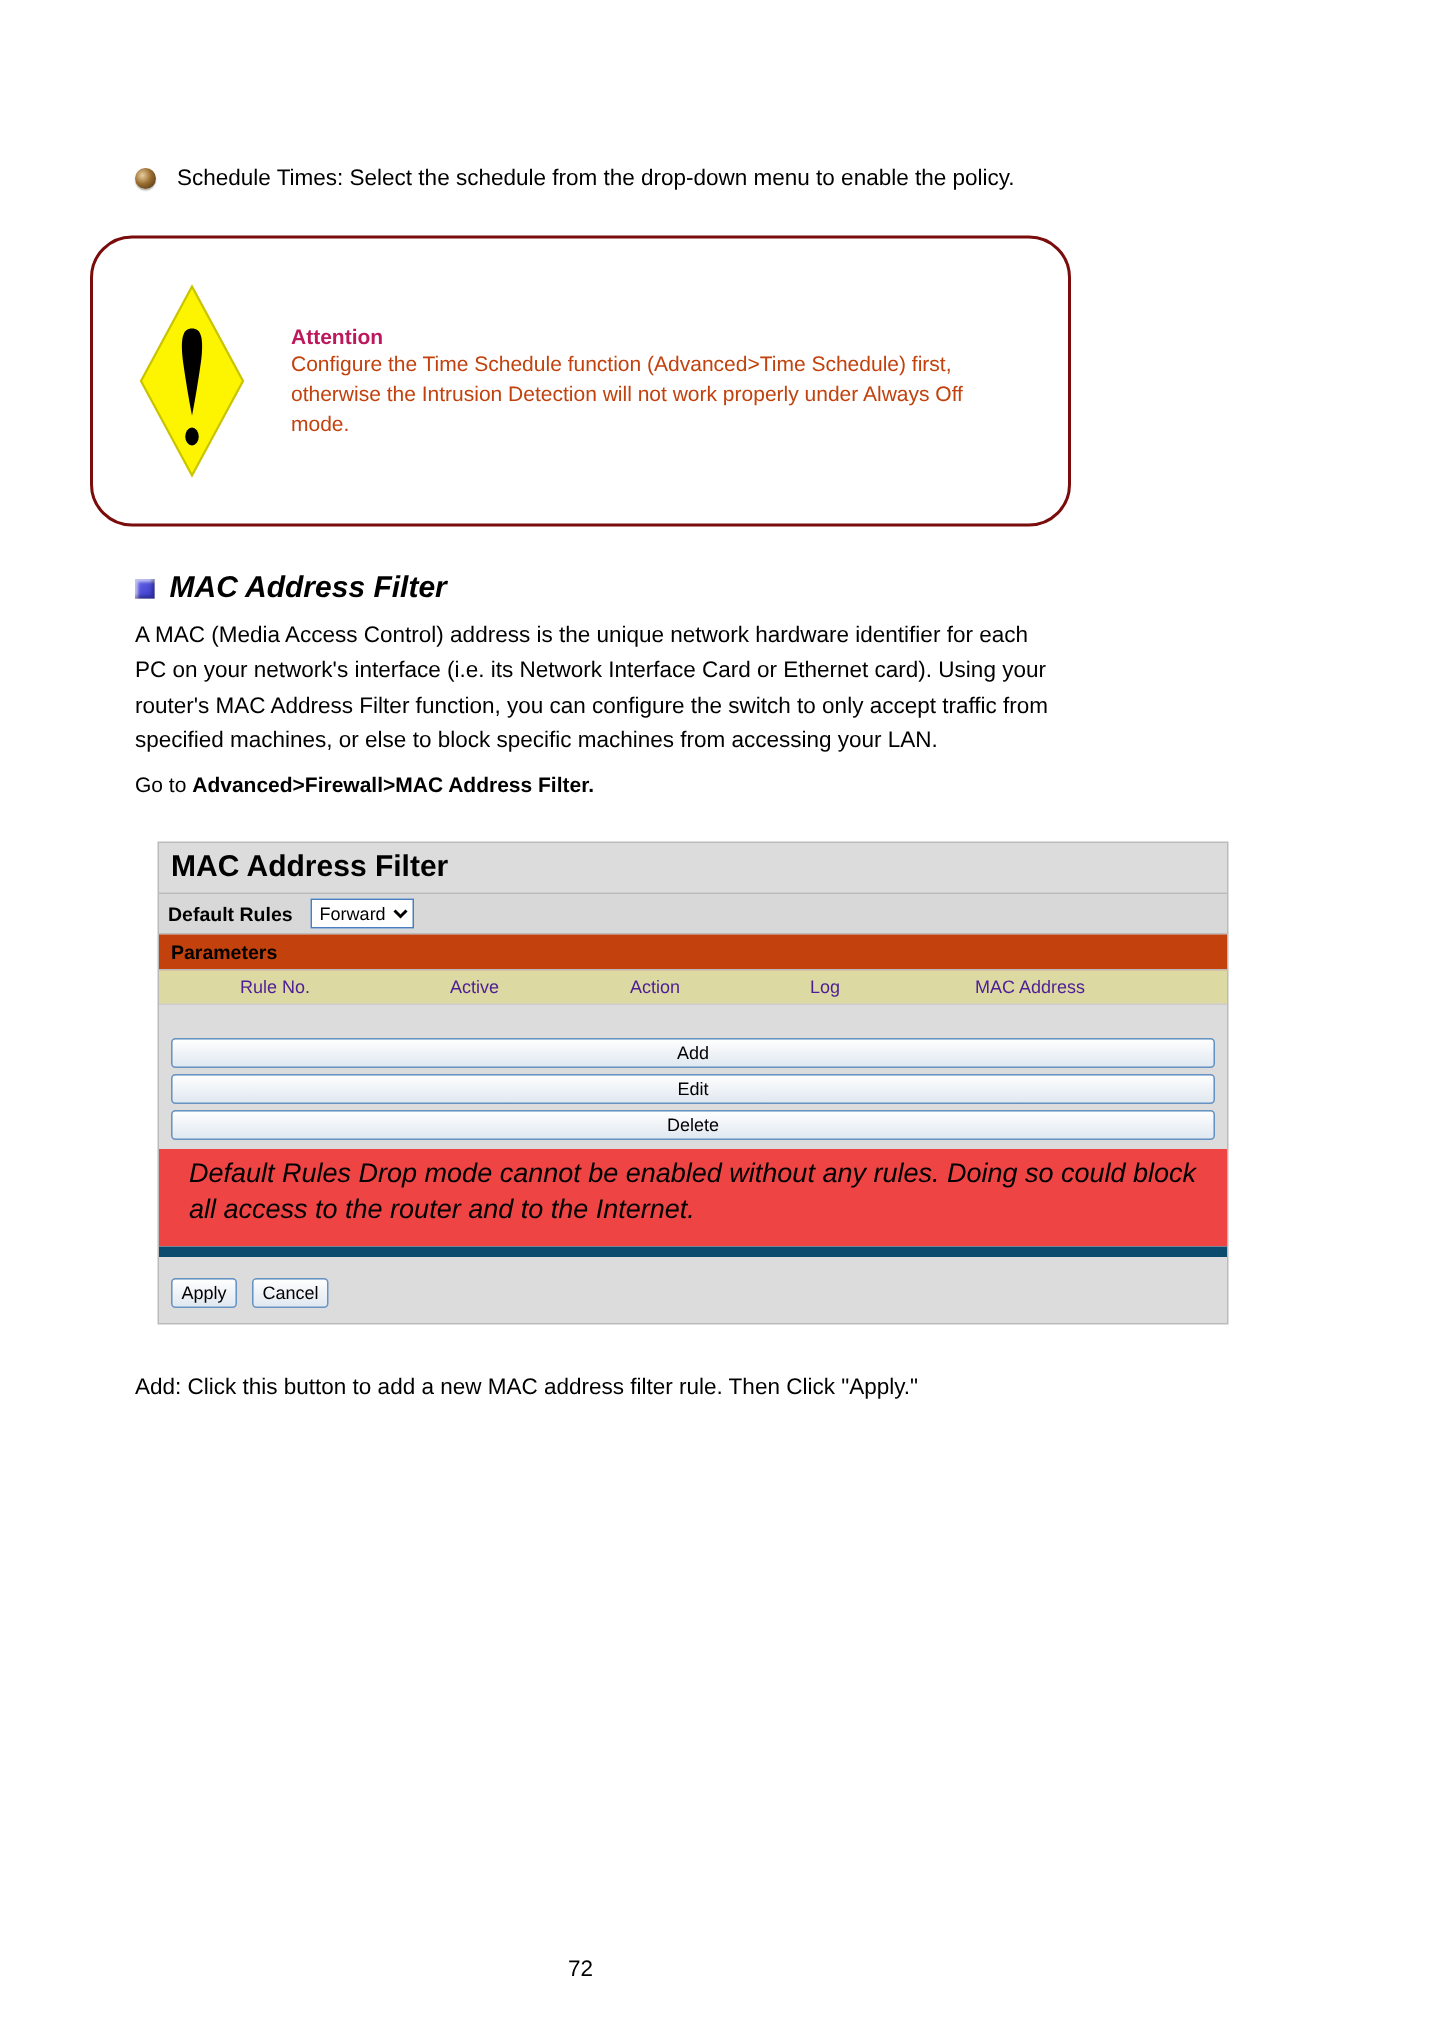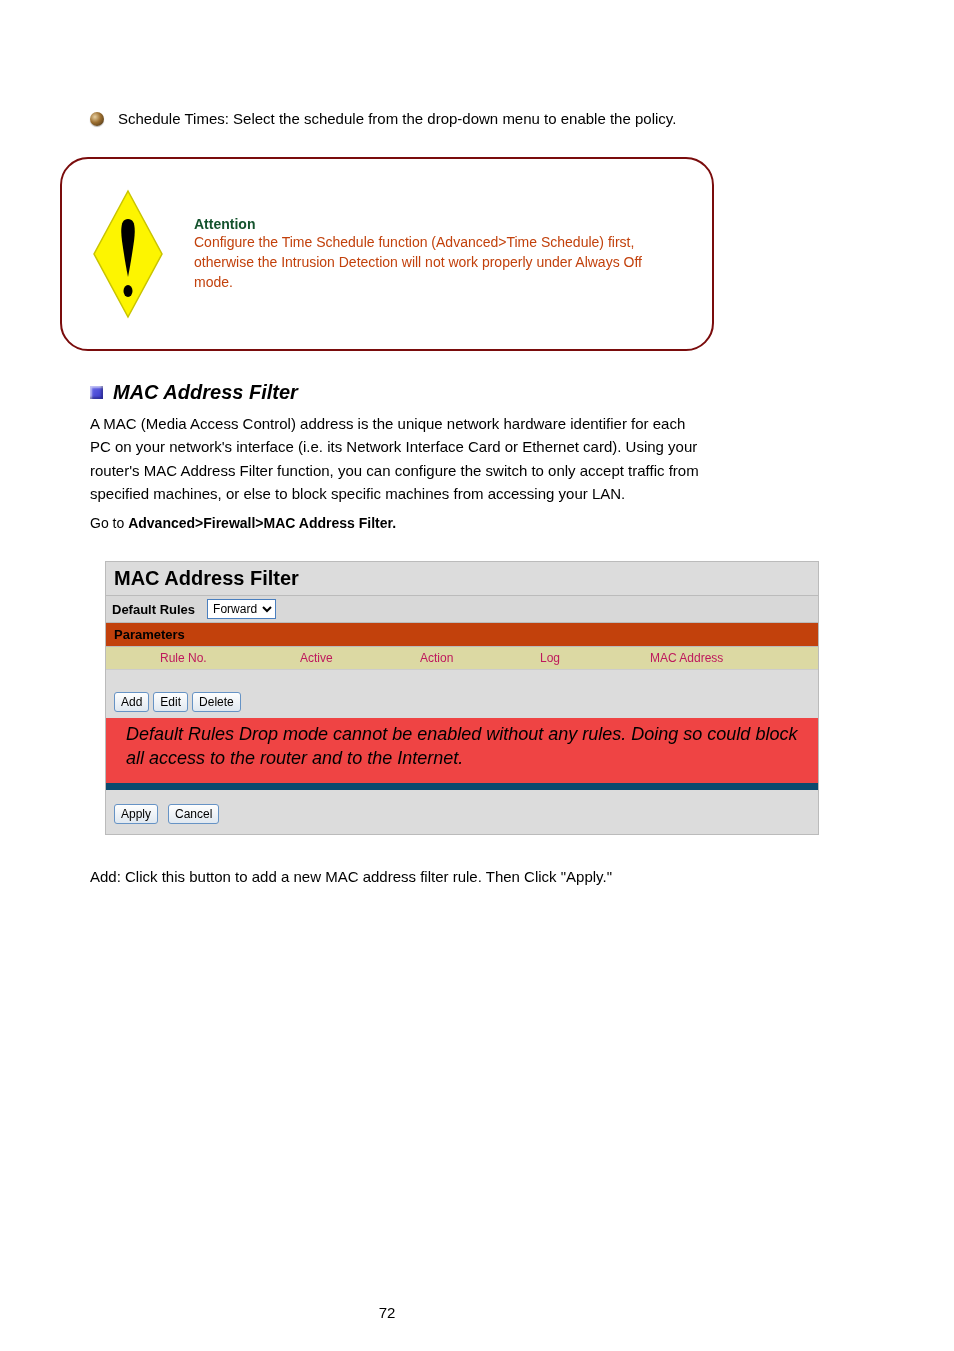--- a/index.html
+++ b/index.html
@@ -49,21 +49,21 @@
     width: 72px;
     height: 130px;
     display: flex;
     align-items: center;
     justify-content: center;
     flex: 0 0 auto;
   }
   .warning-label {
     font-size: 14px;
     font-weight: bold;
-    color: #14532d;
+    color: #be185d;
   }
   .warning-body {
     font-size: 14px;
     line-height: 1.45;
     color: #c2410c;
   }
   .section-head {
     margin: 28px 0 8px 90px;
     display: flex;
     align-items: center;
@@ -131,33 +131,34 @@
     background: #c2410c;
     border-bottom: 1px solid #bbb;
     font-weight: bold;
     font-size: 13px;
     padding: 4px 8px;
   }
   .params-header {
     display: grid;
     grid-template-columns: 50px 140px 120px 120px 110px 170px;
     background: #dcd9a3;
-    color: #be185d;
+    color: #4c1d95;
     font-size: 12px;
     padding: 4px 0;
     border-bottom: 1px solid #ccc;
   }
   .params-header > div {
     padding-left: 4px;
   }
   .btn-row {
     background: #dcdcdc;
     padding: 22px 8px 6px 8px;
     display: flex;
     gap: 4px;
+    flex-direction: column;
   }
   button.ui-btn {
     font-family: Verdana, Arial, sans-serif;
     font-size: 12px;
     padding: 2px 6px;
     border: 1px solid #6693c5;
     border-radius: 3px;
     background: linear-gradient(#fefefe, #e0e8f0);
     cursor: pointer;
   }

